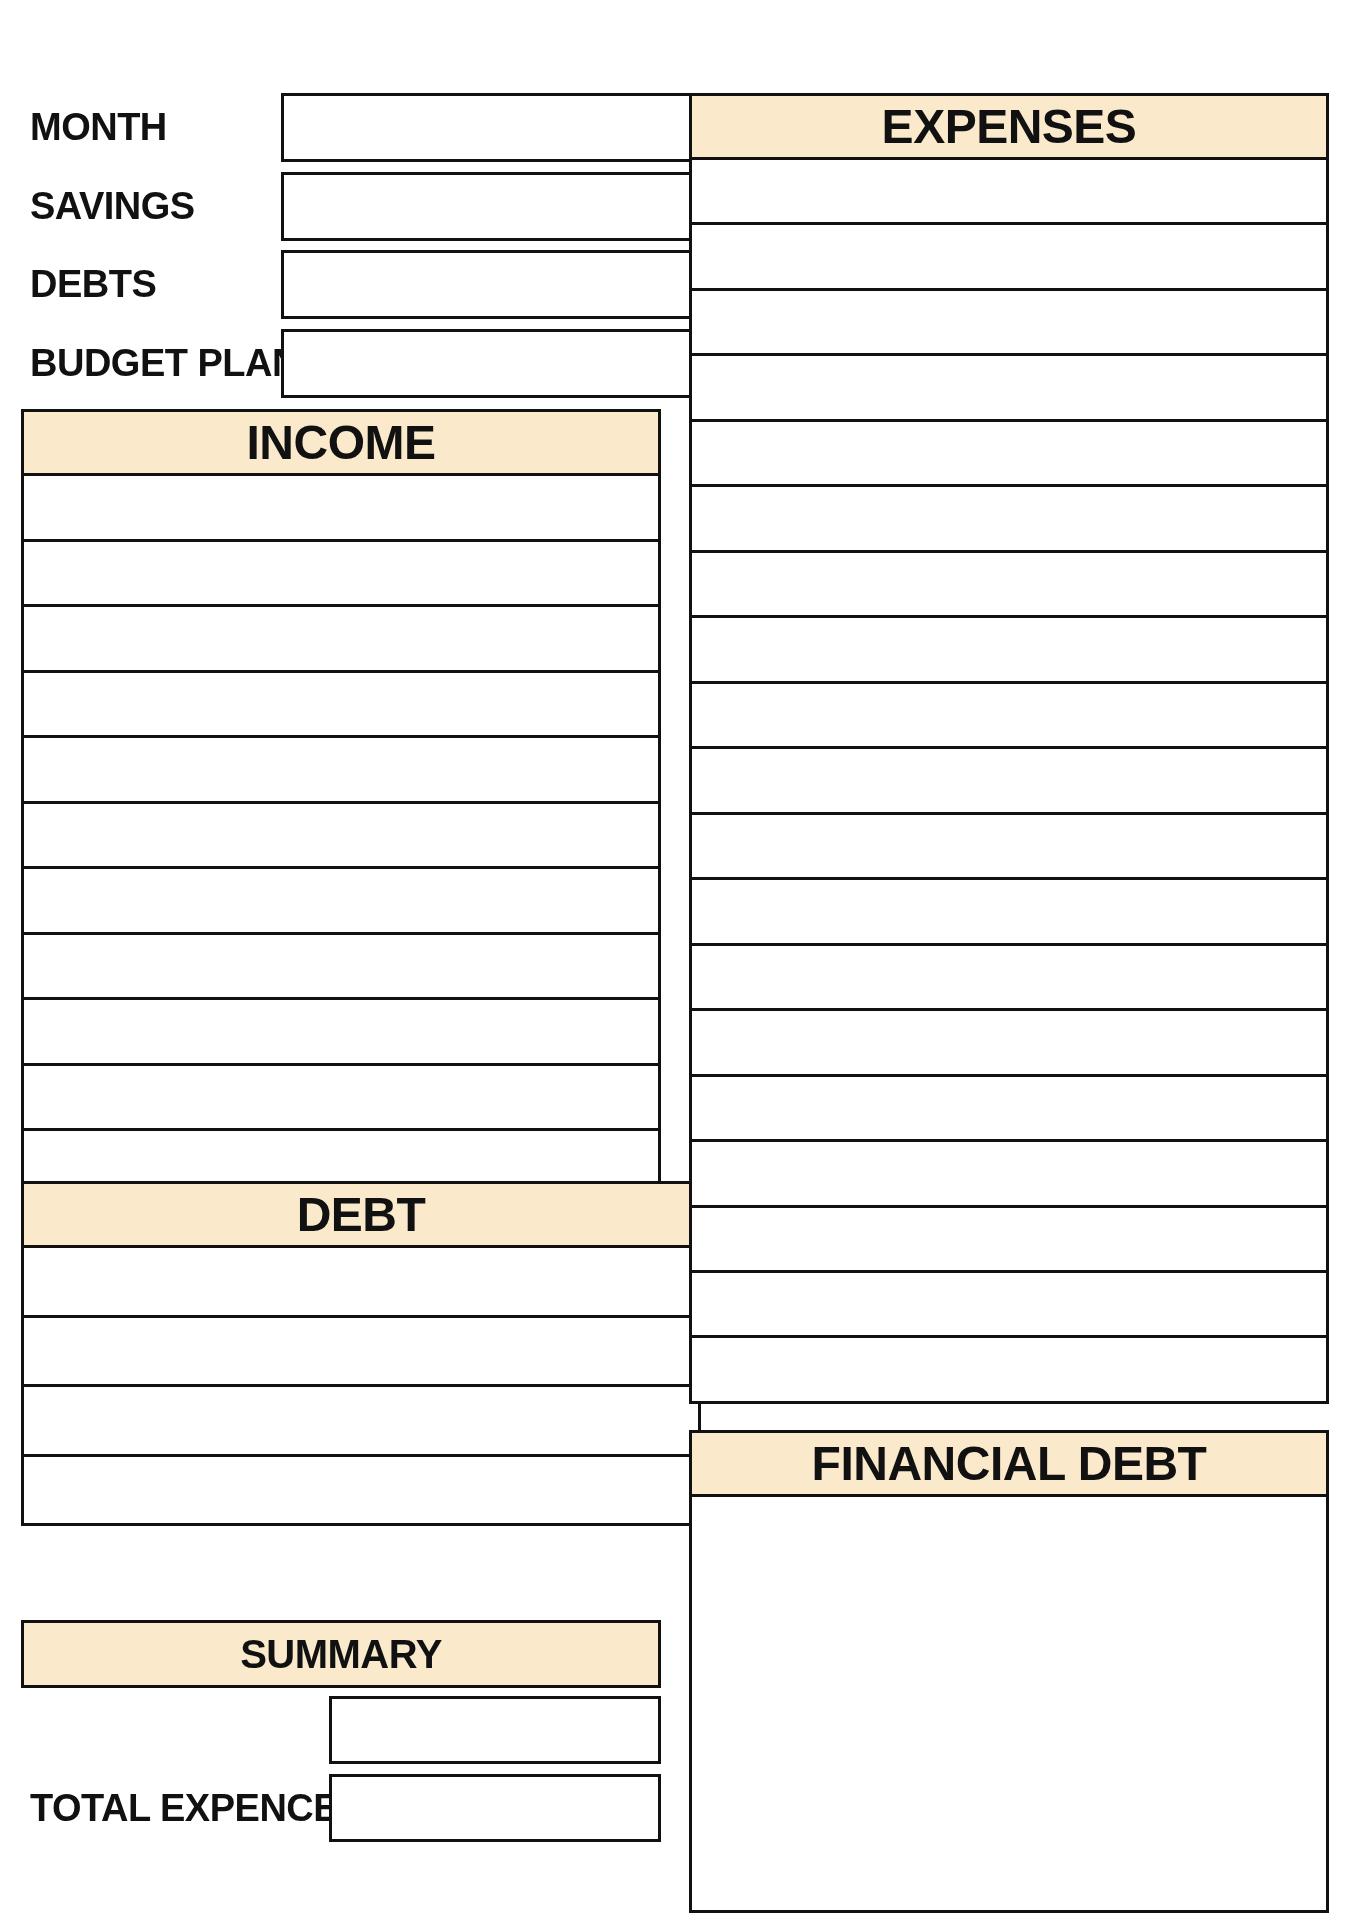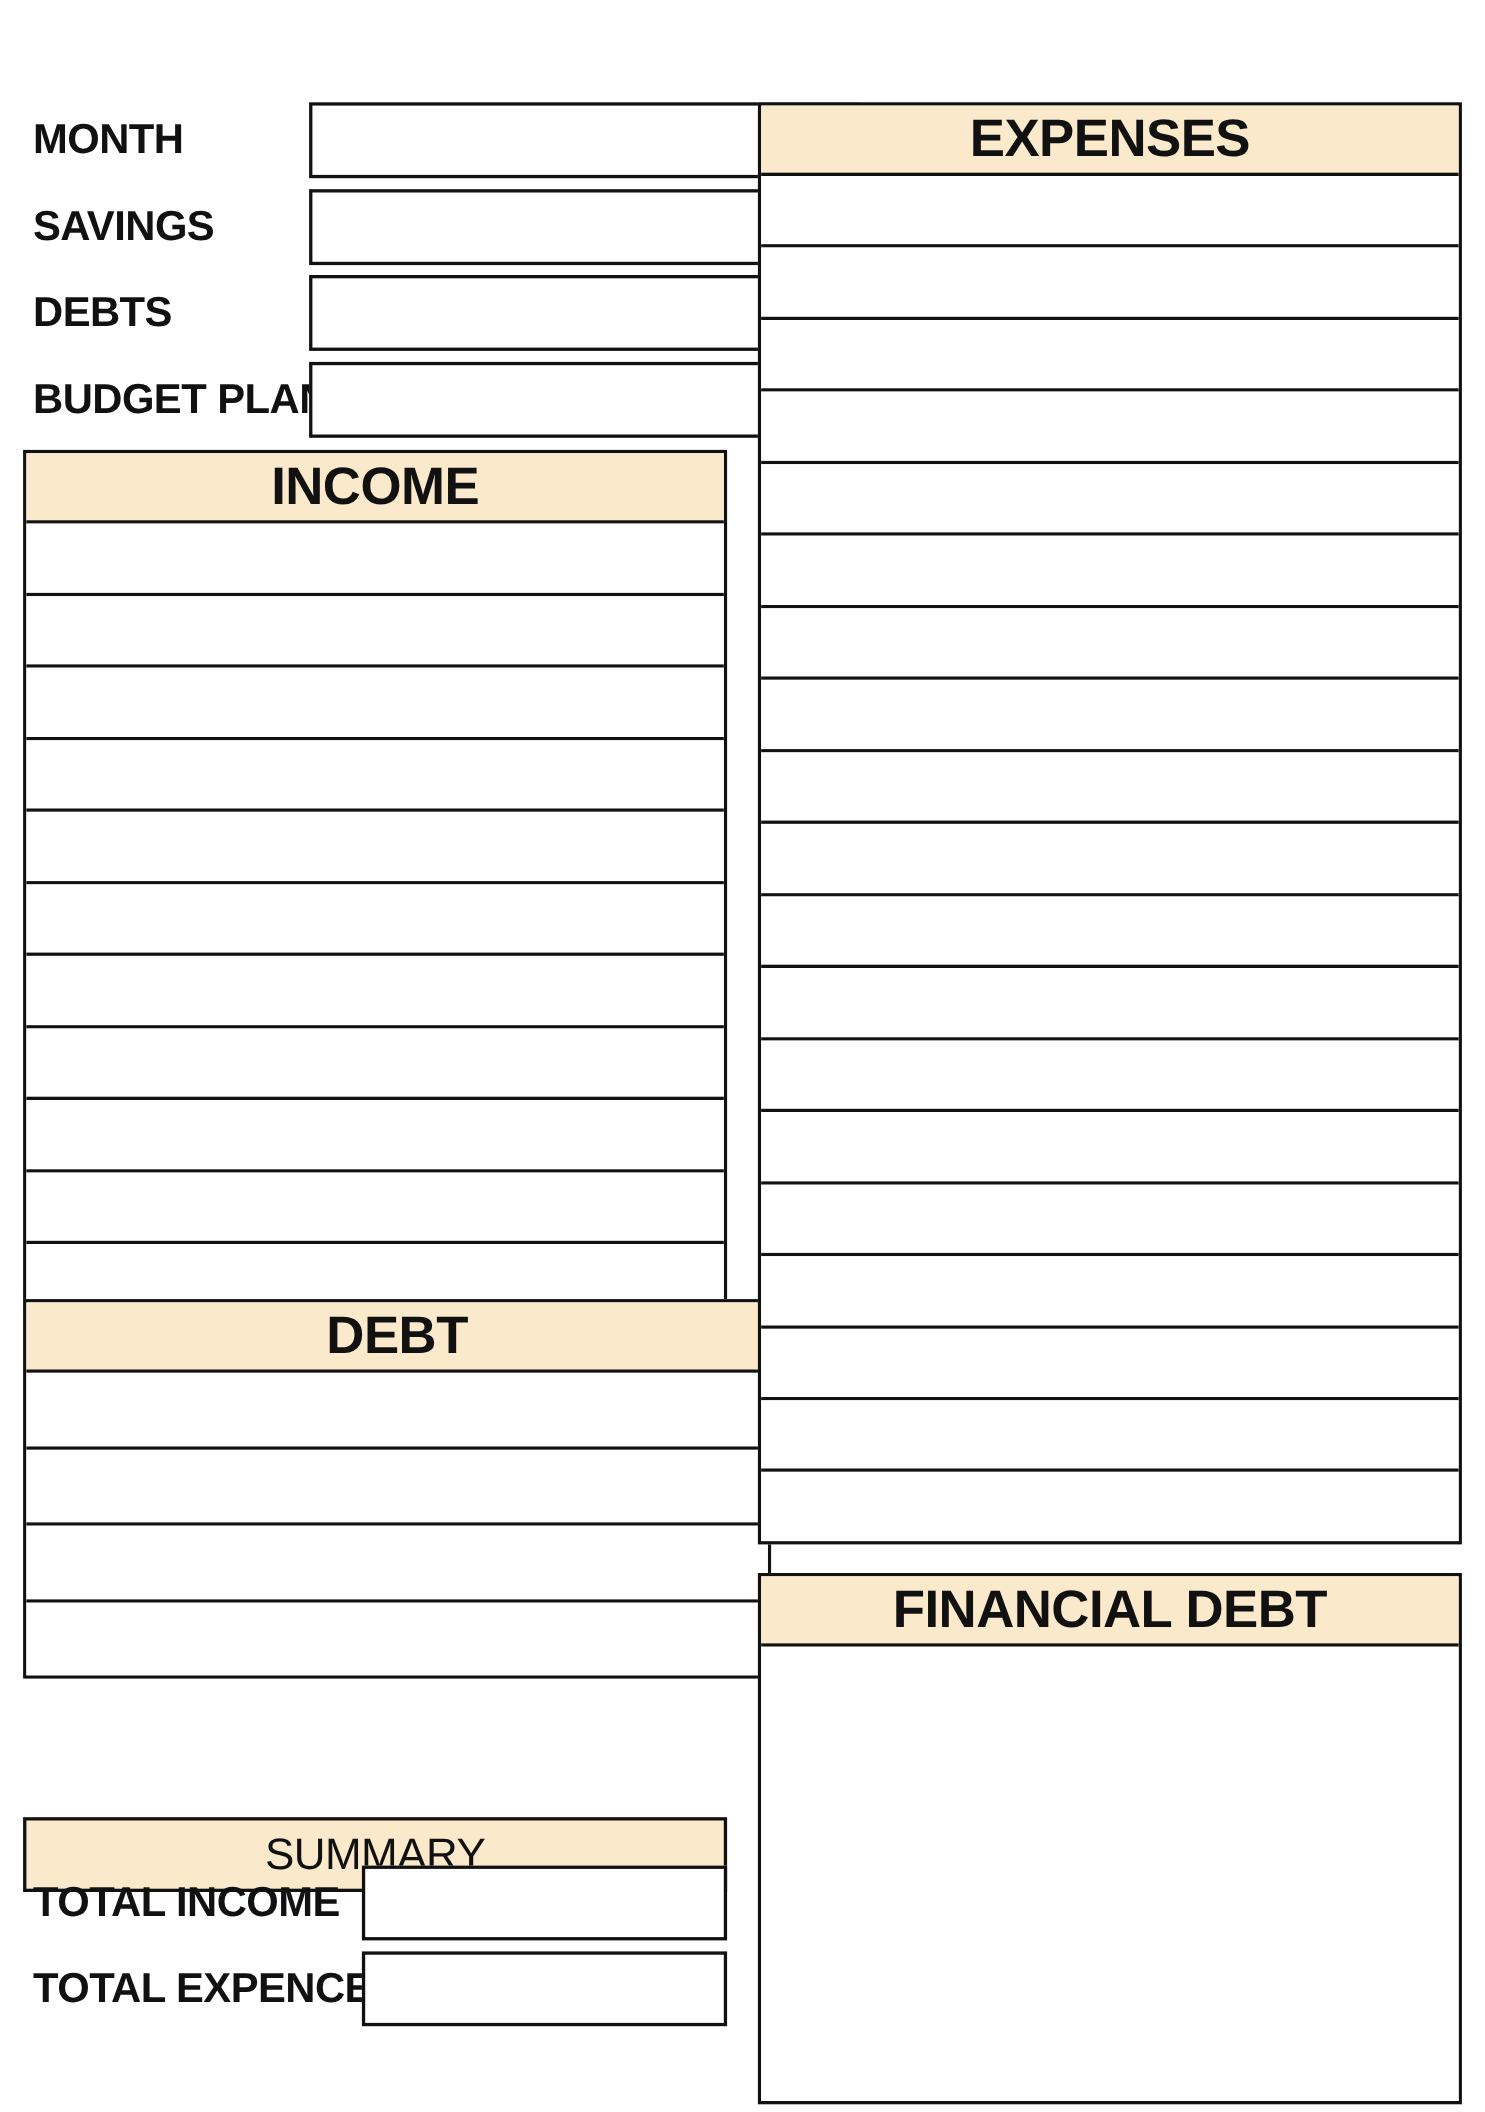--- a/index.html
+++ b/index.html
@@ -57,21 +57,21 @@
   }
   .table-body { flex: 1 1 auto; display: flex; flex-direction: column; }
   .trow { flex: 1 1 auto; border-bottom: 3px solid var(--line, #111111); background:#ffffff; }
   .trow:last-child { border-bottom: none; }
   
   .bar-header {
     position: absolute;
     border: 3px solid var(--line, #111111);
     background: var(--header-bg, #FAE9CB);
     display: flex; align-items: center; justify-content: center;
-    font-weight: 400; font-size: 40px; letter-spacing: -0.5px; margin-top: 32px;
+    font-weight: 700; font-size: 40px; letter-spacing: -0.5px;
   }
   
   .summary-row { position: absolute; left: 0; width: 661px; height: 68px; }
   .summary-row .field-box { left: 329px; }
   
   .goals-body { flex: 1 1 auto; background: #ffffff; }
 </style>
 </head>
 <body>
 
@@ -118,21 +118,20 @@
         <div class="trow"></div>
         <div class="trow"></div>
         <div class="trow"></div>
         <div class="trow"></div>
       </div>
   </div>
 
   <div class="bar-header" style="left:21px; top:1620px; width:640px; height:68px;">SUMMARY</div>
 
   <div class="summary-row" style="top:1696px">
-    <span class="field-label">TOTAL INCOME</span>
     <div class="field-box"></div>
   </div>
   <div class="summary-row" style="top:1774px">
     <span class="field-label">TOTAL EXPENCES</span>
     <div class="field-box"></div>
   </div>
 
   <div class="table" style="left:689px; top:93px; width:640px; height:1311px;">
     <div class="table-header">EXPENSES</div>
     <div class="table-body">

